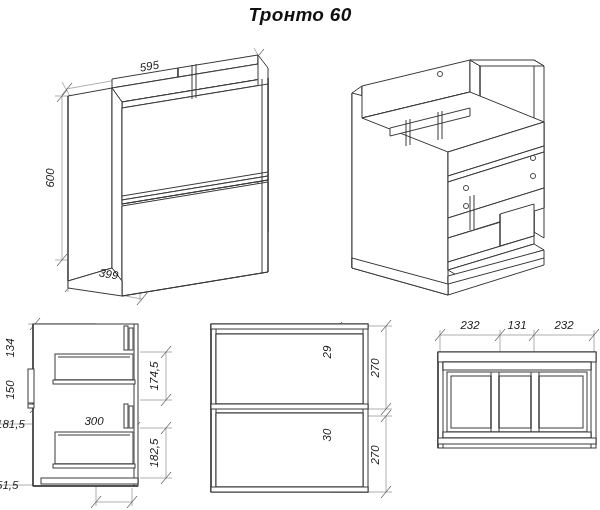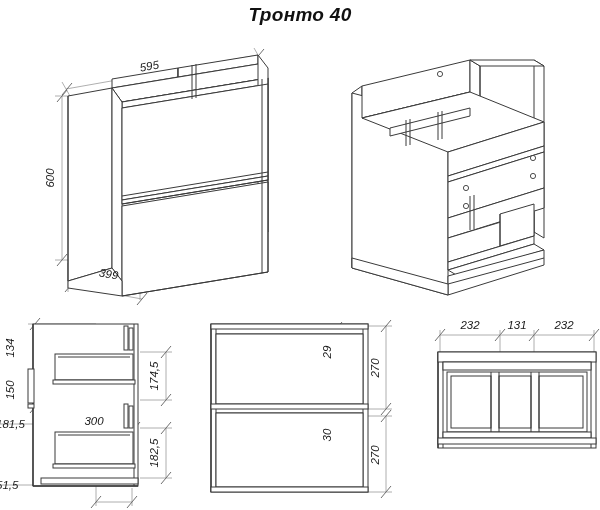--- a/index.html
+++ b/index.html
@@ -21,21 +21,21 @@
     font-weight:700;
     color:#111;
     letter-spacing:0.3px;
   }
 </style>
 </head>
 <body>
 
 <div id="sheet">
 
-  <div class="title">Тронто 40</div>
+  <div class="title">Тронто 60</div>
 
   <svg width="600" height="510" viewBox="0 0 600 510">
     <defs>
       <style>
         .ln   { stroke:#3a3a3a; stroke-width:1; fill:none; }
         .lnth { stroke:#3a3a3a; stroke-width:1.4; fill:none; }
         .face { stroke:#3a3a3a; stroke-width:1; fill:#ffffff; }
         .dim  { stroke:#9a9a9a; stroke-width:0.8; fill:none; }
         .dimt { stroke:#6f6f6f; stroke-width:1; fill:none; }
         .txt  { font-family:"Liberation Sans", sans-serif; font-size:11.5px;

